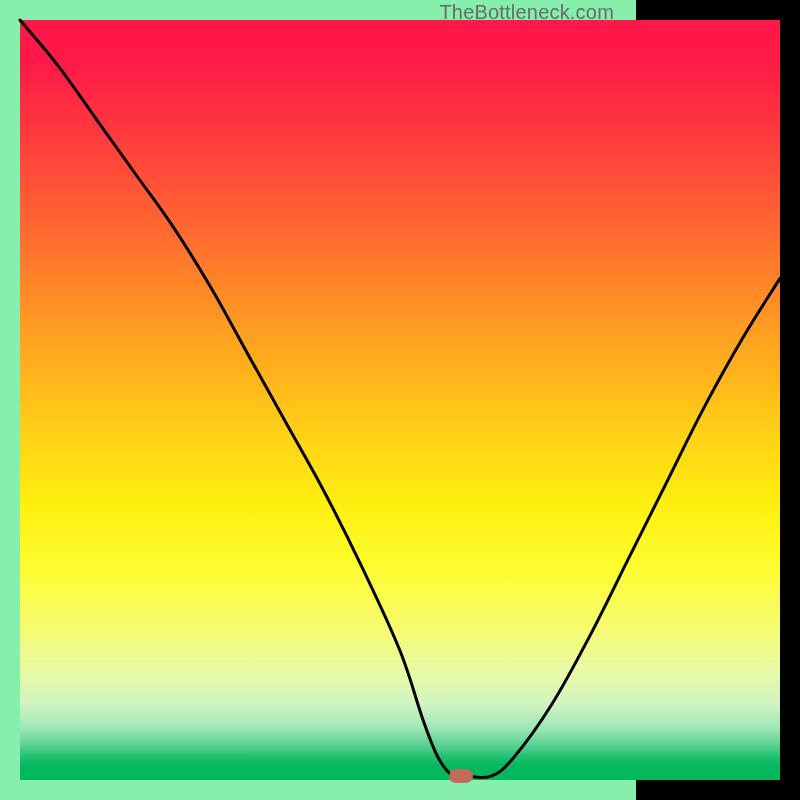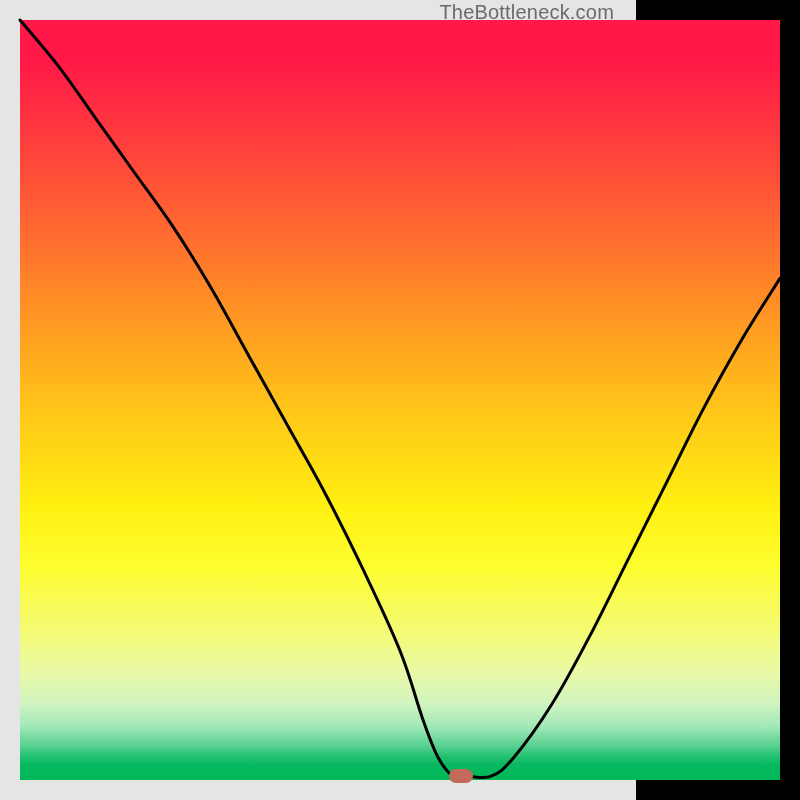--- a/index.html
+++ b/index.html
@@ -8,21 +8,21 @@
     width: 800px;
     height: 800px;
     overflow: hidden;
     background: #000;
     font-family: Arial, Helvetica, sans-serif;
   }
   .frame {
     position: relative;
     width: 636px;
     height: 800px;
-    background: #e5e5e5;
+    background: #86efac;
   }
   .plot-area {
     position: absolute;
     left: 20px;
     top: 20px;
     width: 760px;
     height: 760px;
     background: linear-gradient(to bottom,
       #ff1848 0%,
       #ff1848 5%,

